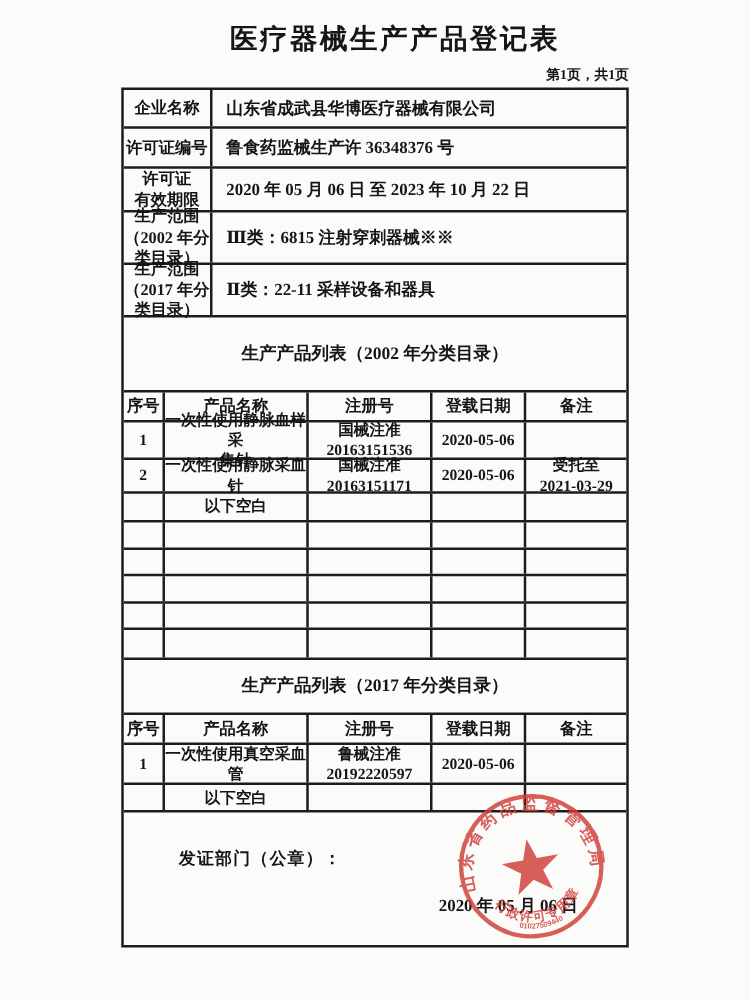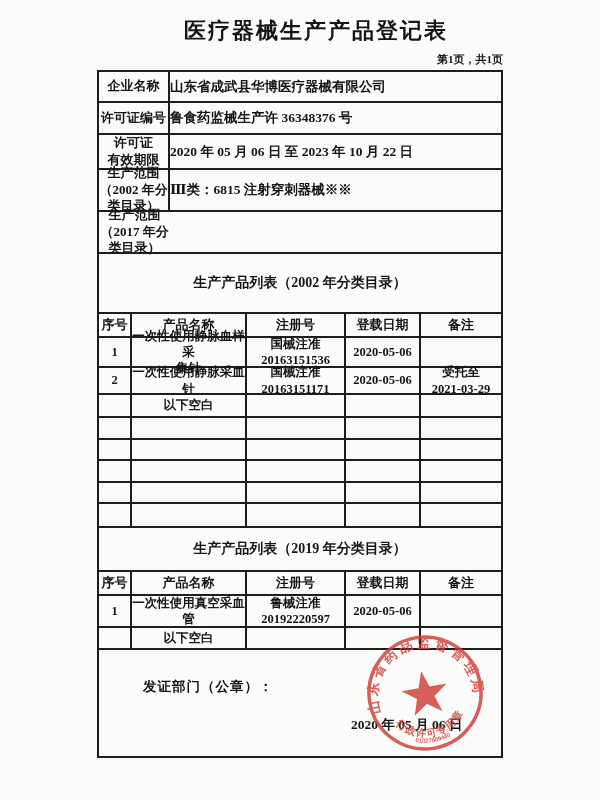--- a/index.html
+++ b/index.html
@@ -27,21 +27,21 @@
   .row:last-child{border-bottom:none;}
   .cell{
     box-sizing:border-box;display:flex;align-items:center;justify-content:center;
     text-align:center;border-right:2px solid #1d1d1d;
     font-size:12.5px;font-weight:700;line-height:1.3;
   }
   .cell:last-child{border-right:none;}
   .ml{white-space:pre-line;}
   
   .ilabel{width:71px;flex:none;font-size:13px;}
-  .ivalue{flex:1;justify-content:flex-start;text-align:left;font-size:13.5px;}
+  .ivalue{flex:1;justify-content:flex-start;text-align:left;padding-left:11px;font-size:13.5px;}
   
   .stitle{display:block;box-sizing:border-box;border-bottom:2px solid #1d1d1d;
     text-align:center;font-size:14px;font-weight:700;}
   .stitle .st-inner{display:flex;align-items:center;justify-content:center;height:100%;}
   
   .c0{width:33px;flex:none;text-align:right;}
   .c1{width:115px;flex:none;}
   .c2{width:99px;flex:none;}
   .c3{width:75px;flex:none;}
   .c4{flex:1;}
@@ -84,20 +84,21 @@
   <div class="row" style="height:42px">
     <div class="cell ilabel ml">生产范围
 （2002 年分
 类目录）</div>
     <div class="cell ivalue">Ⅲ类：6815 注射穿刺器械※※</div>
   </div>
   <div class="row" style="height:42px">
     <div class="cell ilabel ml">生产范围
 （2017 年分
 类目录）</div>
+    <div class="cell ivalue">Ⅱ类：22-11 采样设备和器具</div>
   </div>
 
   <div class="stitle" style="height:60px">
     <div class="st-inner">生产产品列表（2002 年分类目录）</div>
   </div>
 
   <div class="row hdr" style="height:24px">
     <div class="cell c0">序号</div>
     <div class="cell c1">产品名称</div>
     <div class="cell c2">注册号</div>
@@ -164,21 +165,21 @@
     <div class="row">
       <div class="cell c0"></div>
         <div class="cell c1"></div>
         <div class="cell c2"></div>
         <div class="cell c3"></div>
         <div class="cell c4"></div>
     </div>
   </div>
 
   <div class="stitle" style="height:44px">
-    <div class="st-inner">生产产品列表（2019 年分类目录）</div>
+    <div class="st-inner">生产产品列表（2017 年分类目录）</div>
   </div>
 
   <div class="row hdr" style="height:24px">
     <div class="cell c0">序号</div>
     <div class="cell c1">产品名称</div>
     <div class="cell c2">注册号</div>
     <div class="cell c3">登载日期</div>
     <div class="cell c4">备注</div>
   </div>
 

